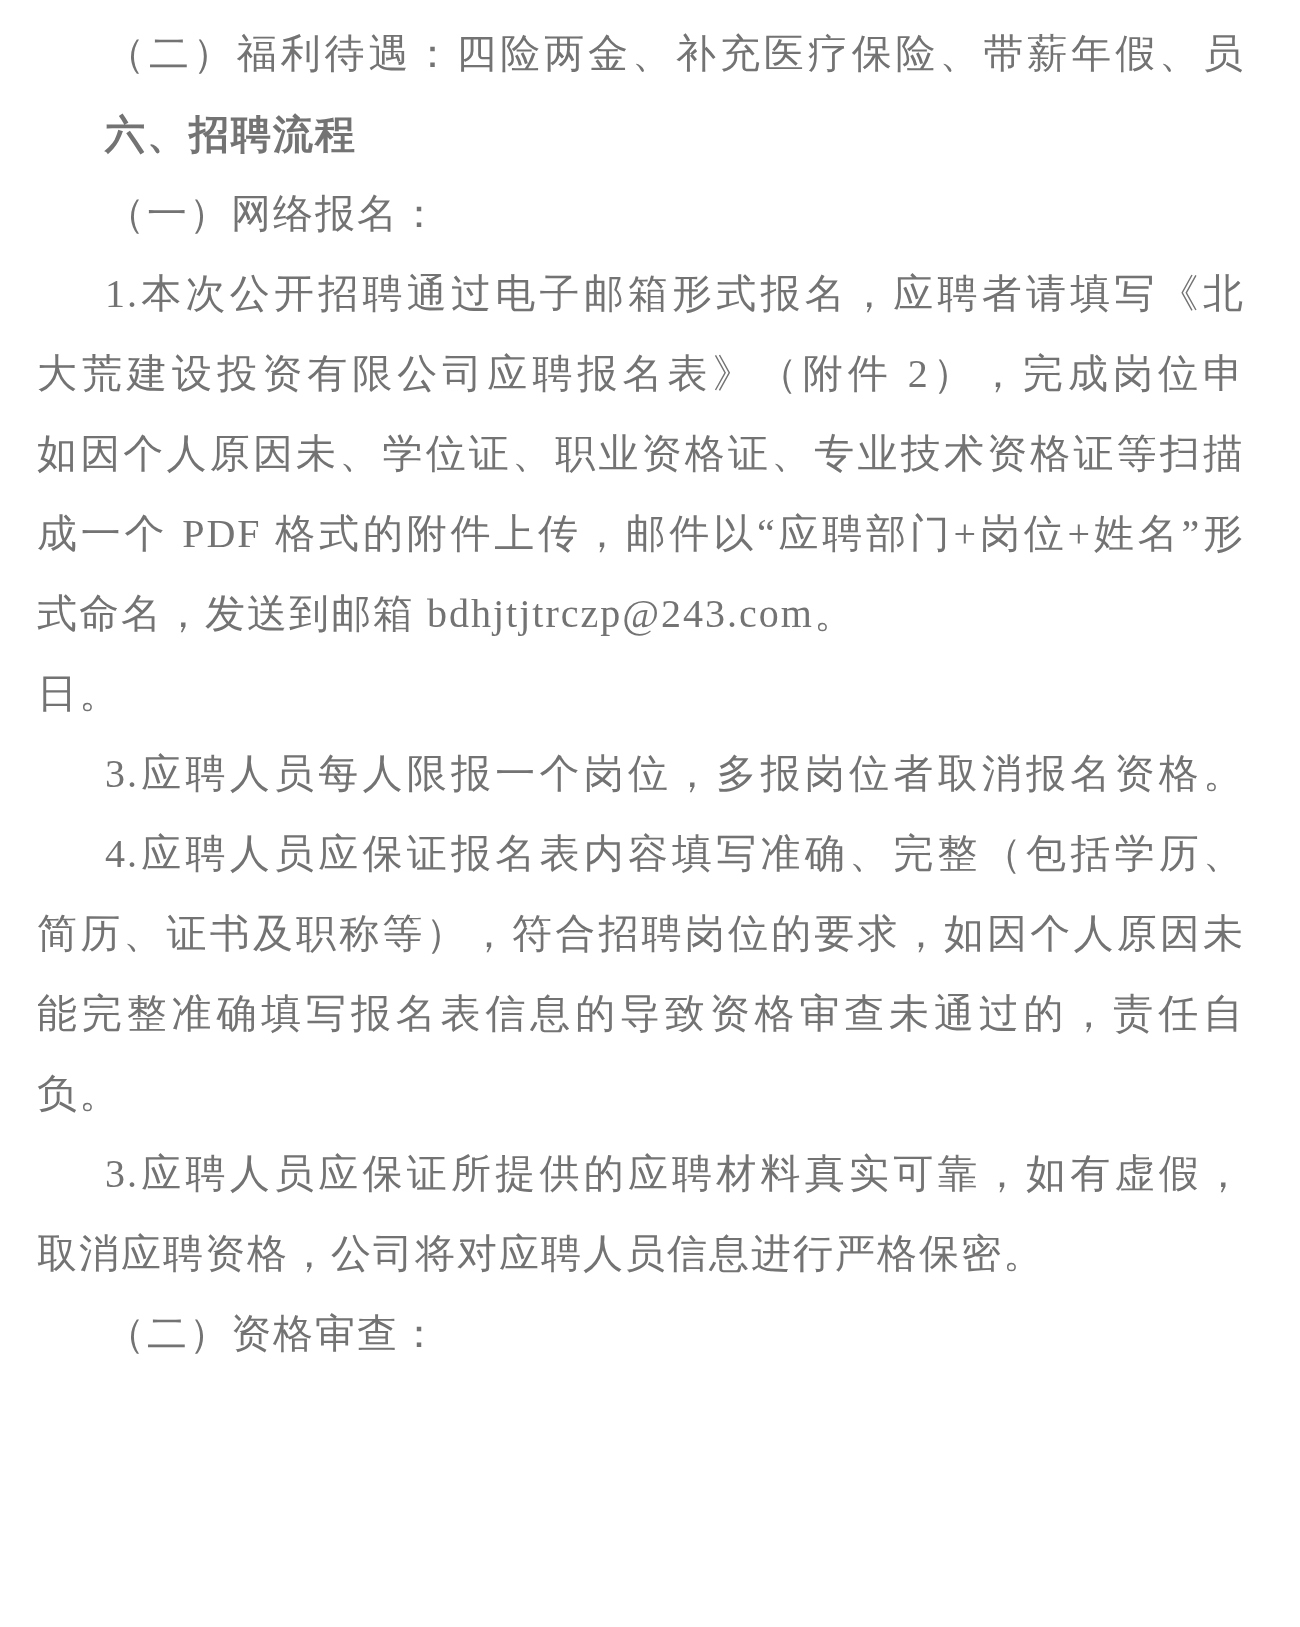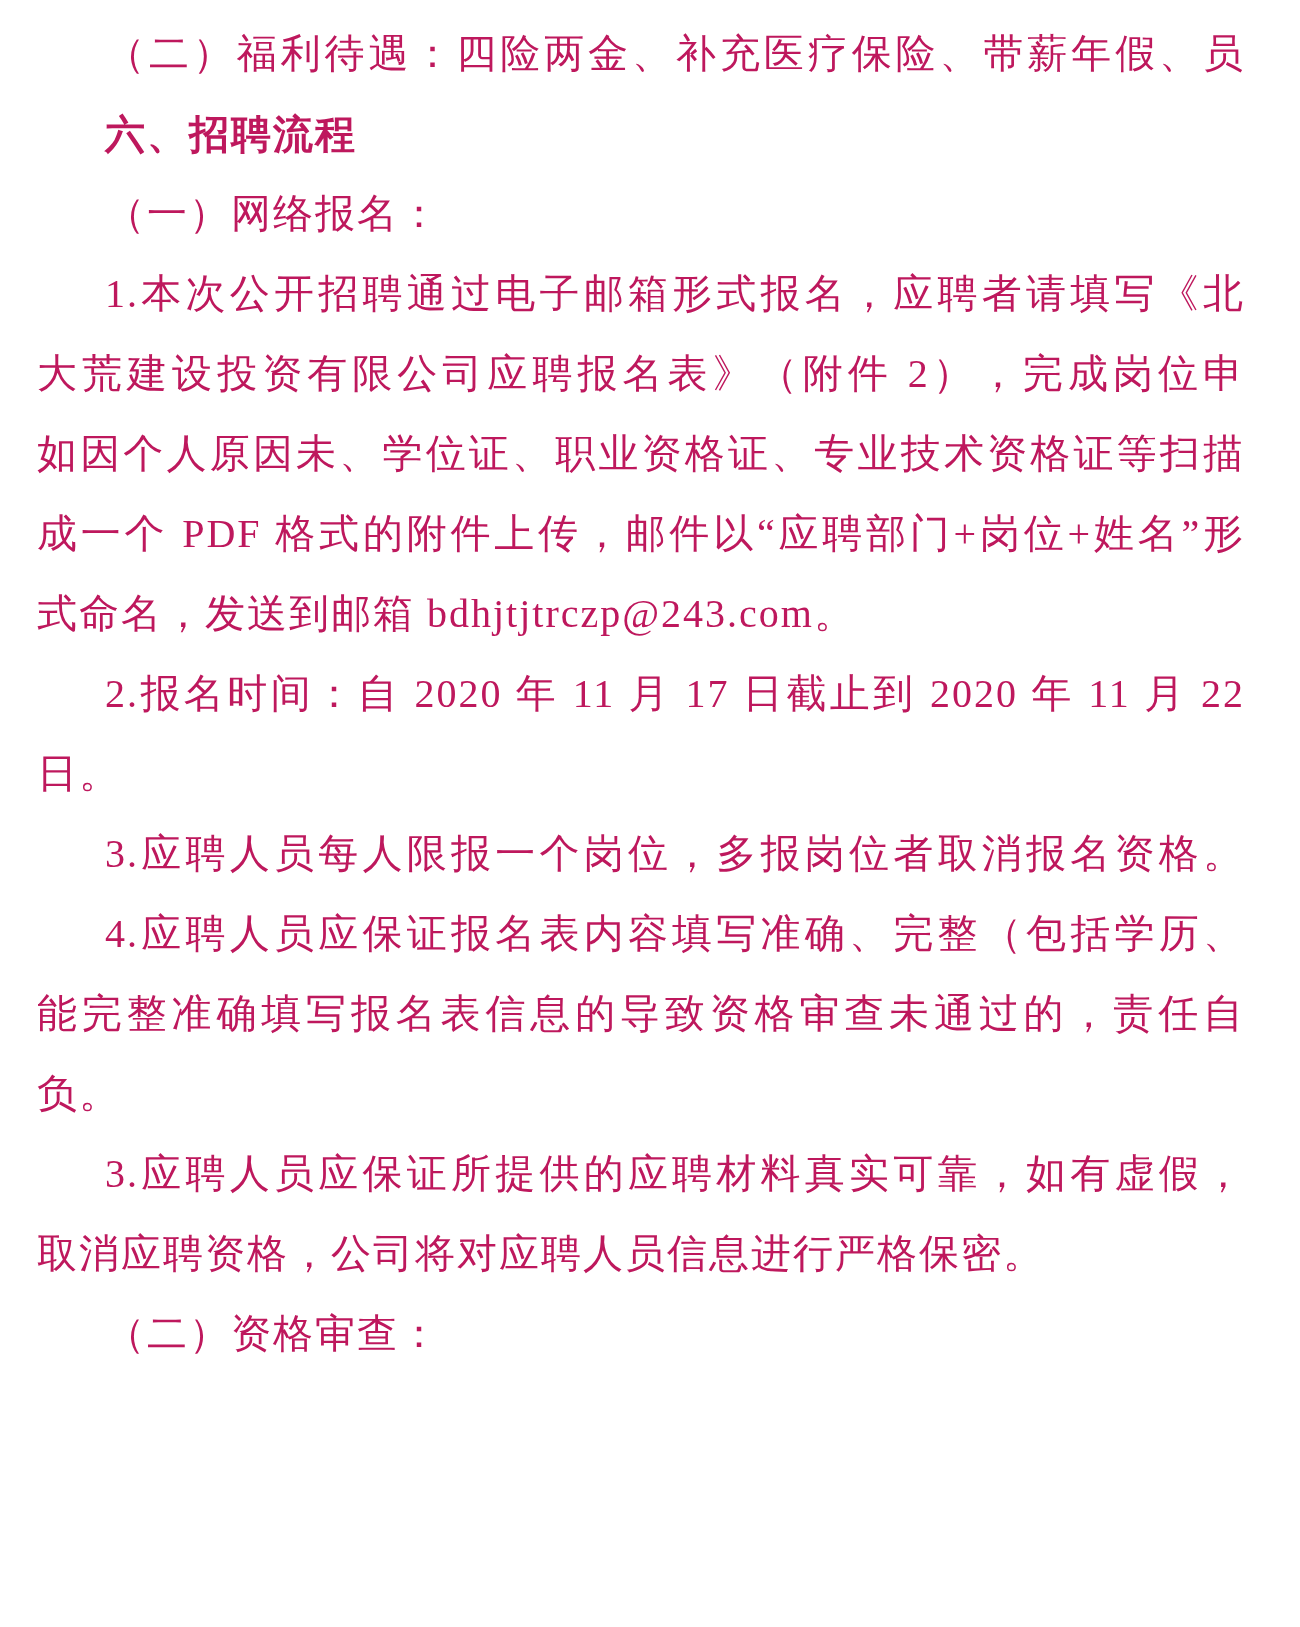--- a/index.html
+++ b/index.html
@@ -8,21 +8,21 @@
     background: #ffffff;
   }
   .page {
     position: relative;
     width: 1300px;
     height: 1627px;
     background: #ffffff;
     box-sizing: border-box;
     padding: 14px 55px 0 37px;
     font-family: "Liberation Serif", "DejaVu Serif", serif;
-    color: #be185d;
+    color: #737373;
     overflow: hidden;
   }
   .line {
     height: 80px;
     line-height: 80px;
     font-size: 40px;
     letter-spacing: 2px;
     overflow: hidden;
     white-space: normal;
   }
@@ -49,26 +49,26 @@
   <div class="line indent heading">六、招聘流程</div>
 
   <div class="line indent">（一）网络报名：</div>
 
   <div class="line indent justify">1.本次公开招聘通过电子邮箱形式报名，应聘者请填写《北</div>
   <div class="line justify">大荒建设投资有限公司应聘报名表》（附件 2），完成岗位申请，</div>
   <div class="line justify">如因个人原因未、学位证、职业资格证、专业技术资格证等扫描形</div>
   <div class="line justify">成一个 PDF 格式的附件上传，邮件以“应聘部门+岗位+姓名”形</div>
   <div class="line">式命名，发送到邮箱 bdhjtjtrczp@243.com。</div>
 
-  <div class="line indent justify">2.报名时间：自 2020 年 11 月 17 日截止到 2020 年 11 月 22</div>
   <div class="line">日。</div>
 
   <div class="line indent justify">3.应聘人员每人限报一个岗位，多报岗位者取消报名资格。</div>
 
   <div class="line indent justify">4.应聘人员应保证报名表内容填写准确、完整（包括学历、</div>
+  <div class="line justify">简历、证书及职称等），符合招聘岗位的要求，如因个人原因未</div>
   <div class="line justify">能完整准确填写报名表信息的导致资格审查未通过的，责任自</div>
   <div class="line">负。</div>
 
   <div class="line indent justify">3.应聘人员应保证所提供的应聘材料真实可靠，如有虚假，</div>
   <div class="line">取消应聘资格，公司将对应聘人员信息进行严格保密。</div>
 
   <div class="line indent">（二）资格审查：</div>
 
 
 </div>

